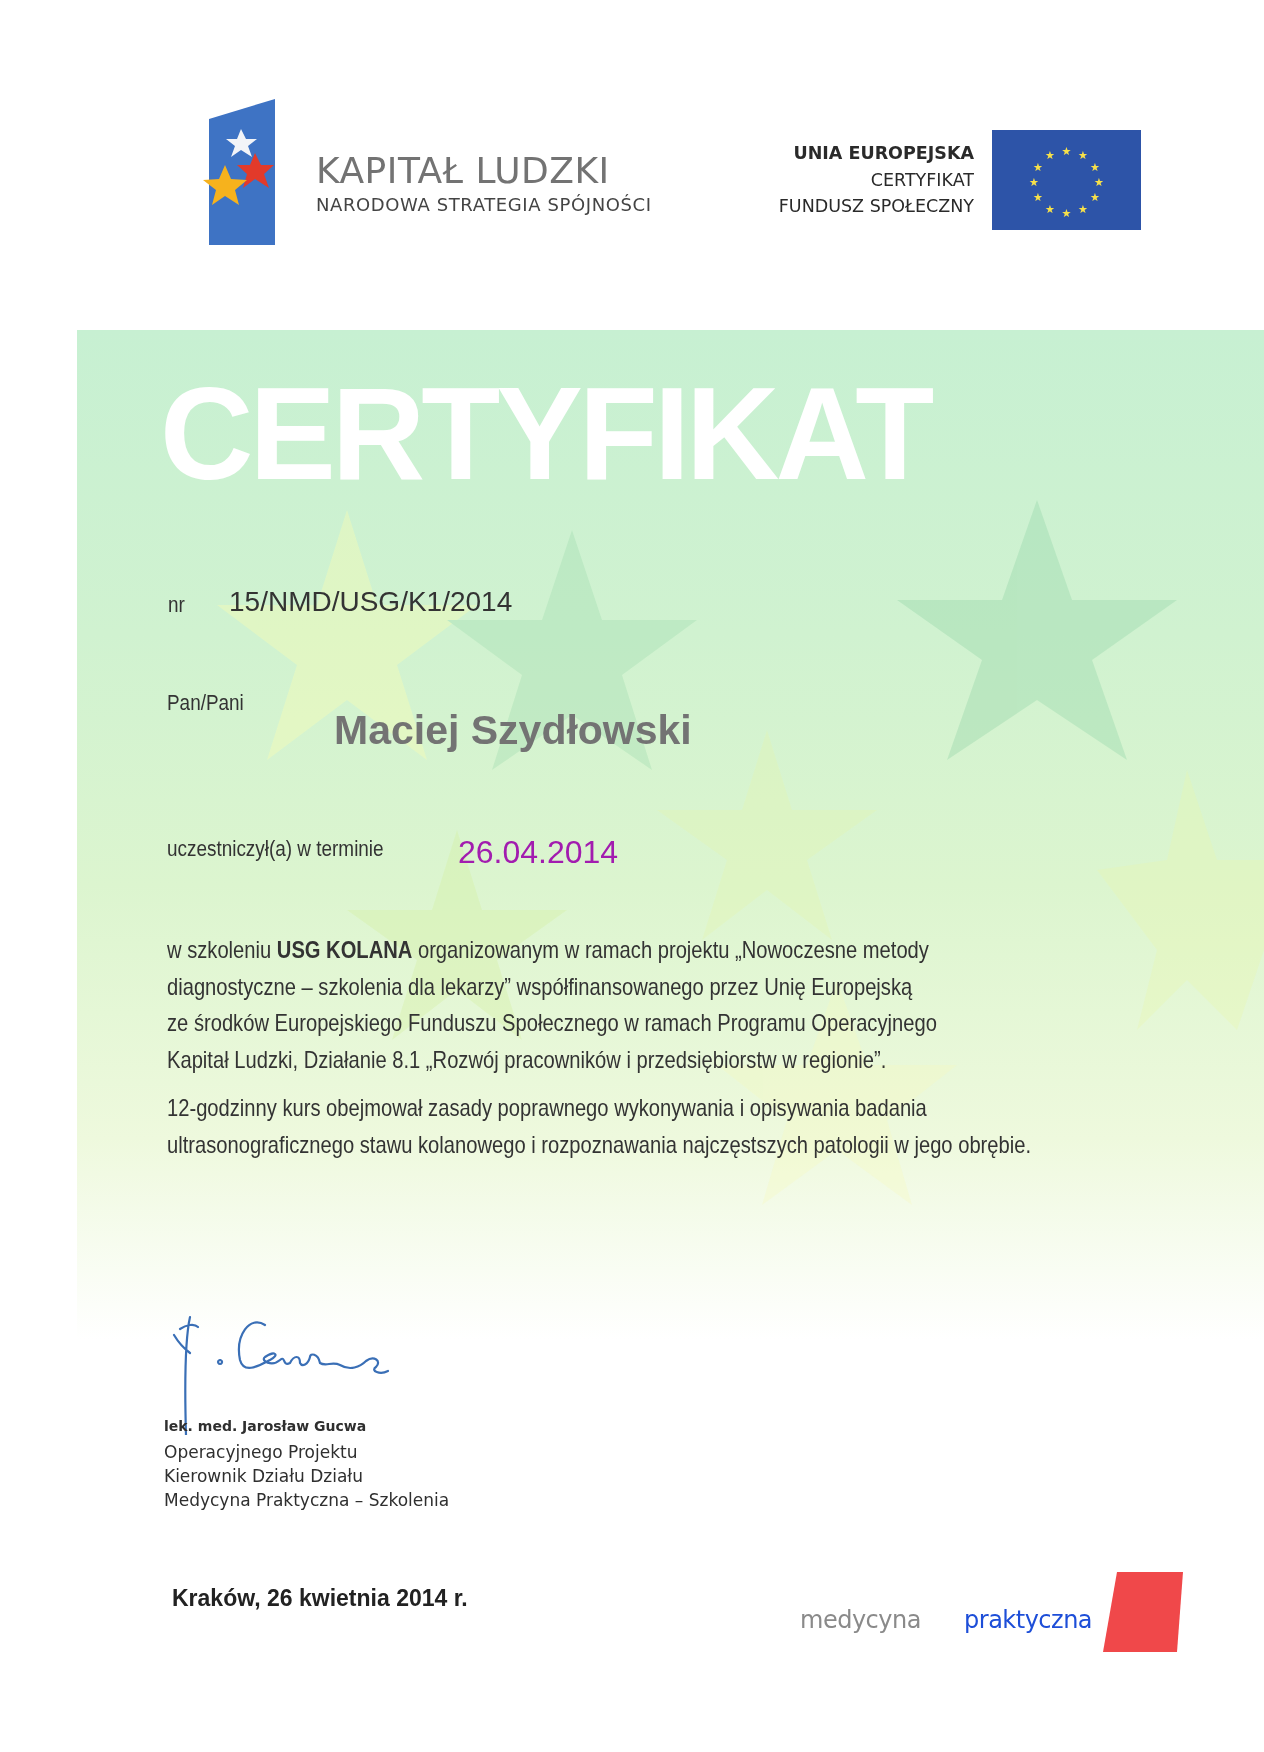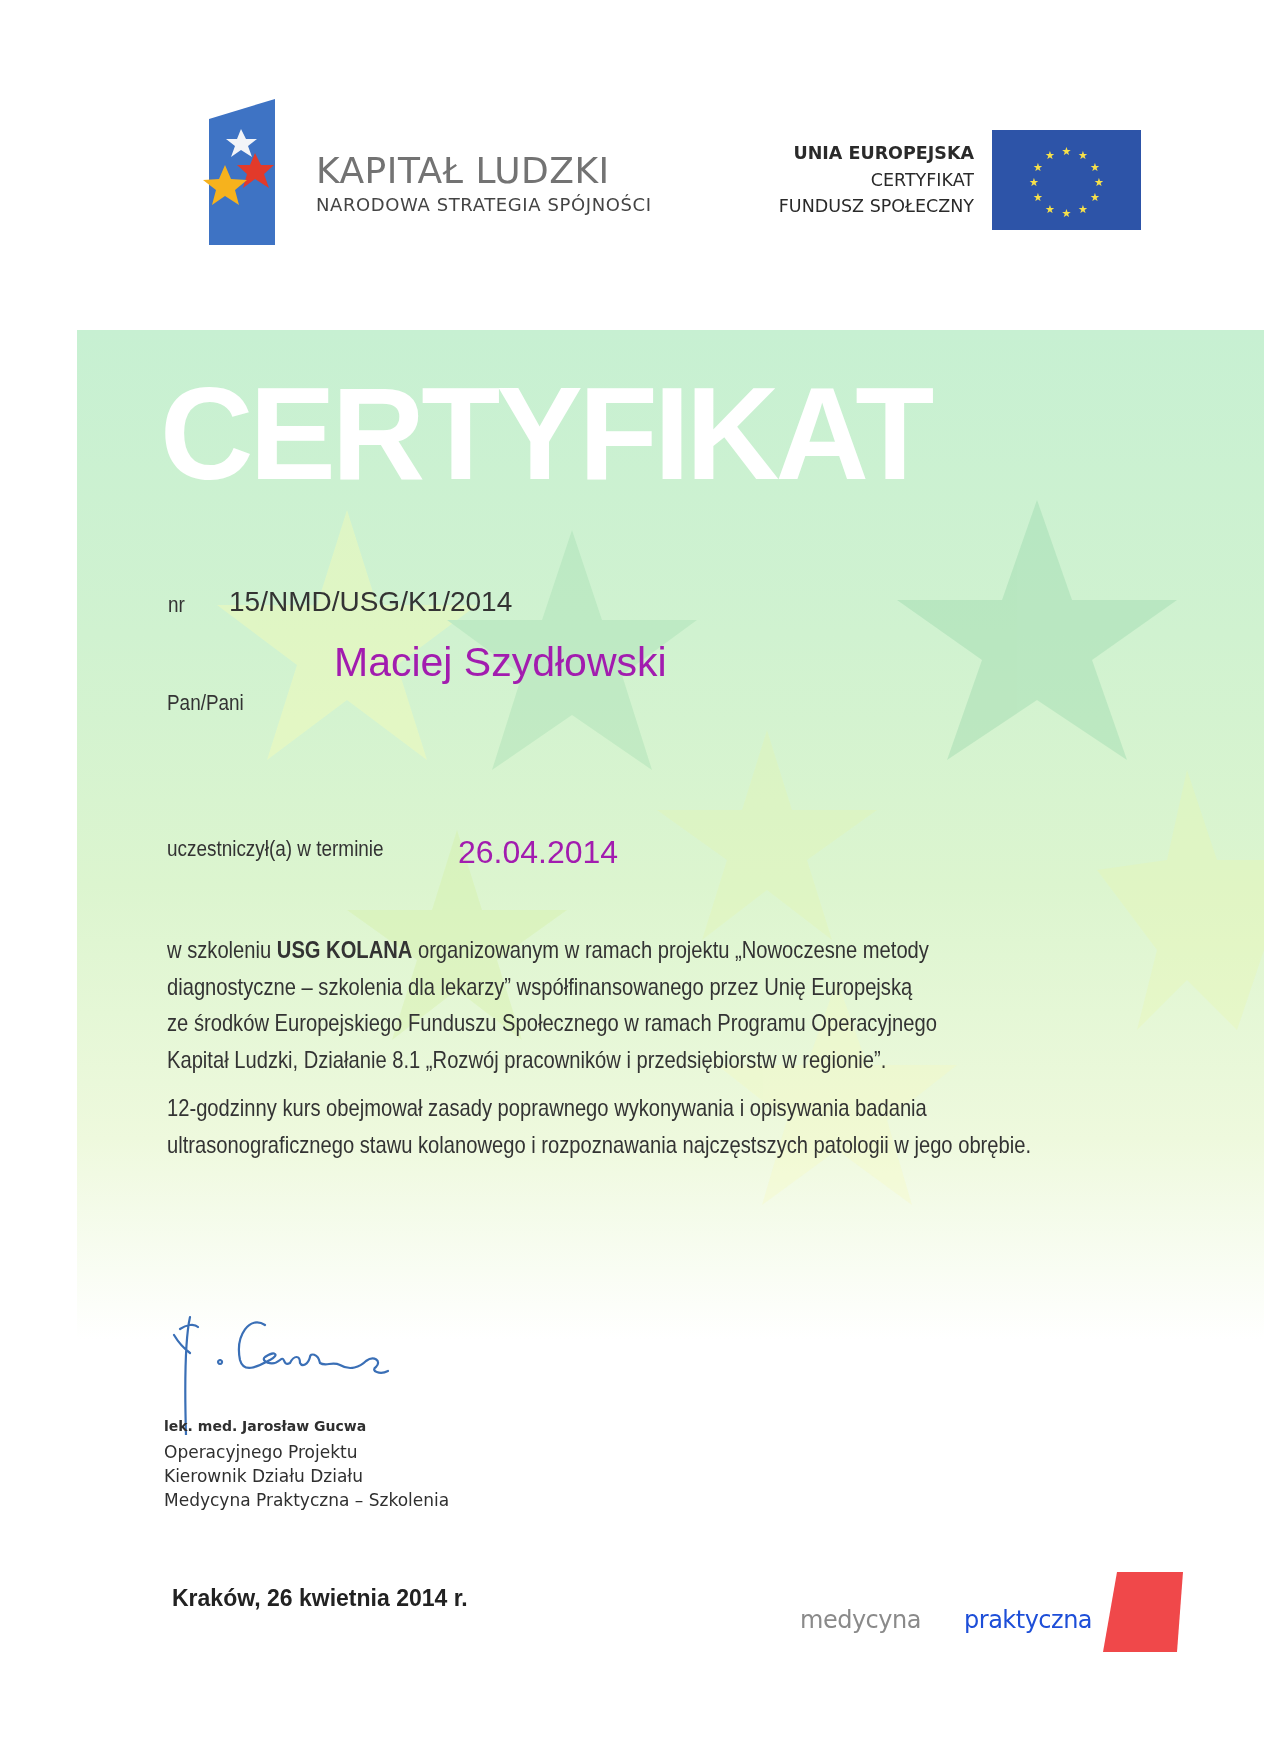--- a/index.html
+++ b/index.html
@@ -28,21 +28,21 @@
     .cert-title {
       left: 160px; top: 368px; width: 1000px;
       font-family: "Liberation Sans", sans-serif; font-weight: bold; font-size: 132px;
       color: #ffffff; letter-spacing: -4px; transform: scaleX(0.98); transform-origin: left top; white-space: nowrap; line-height: 1;
     }
 
     .lbl { font-family: "Liberation Sans", sans-serif; font-size: 22px; color: #333; transform: scaleX(0.86); transform-origin: left center; white-space: nowrap; }
     .nr-label { left: 168px; top: 592px; }
     .nr-value { left: 229px; top: 586px; font-size: 28px; color: #333; white-space: nowrap; }
     .pan-label { left: 167px; top: 690px; }
-    .name-value { left: 334px; top: 639px; font-size: 41px; font-weight: normal; color: #a21caf; white-space: nowrap; }
+    .name-value { left: 334px; top: 707px; font-size: 41px; font-weight: bold; color: #737373; white-space: nowrap; }
     .term-label { left: 167px; top: 836px; }
     .term-value { left: 458px; top: 834px; font-size: 32px; color: #a21caf; white-space: nowrap; }
 
     .body-text {
       left: 167px; top: 932px; width: 1170px;
       font-family: "Liberation Sans", sans-serif; font-size: 24px; line-height: 36.5px; color: #333;
       transform: scaleX(0.84); transform-origin: left top;
     }
     .body-text p { margin: 0 0 12px 0; }
     .body-text .line { display: block; white-space: nowrap; }

